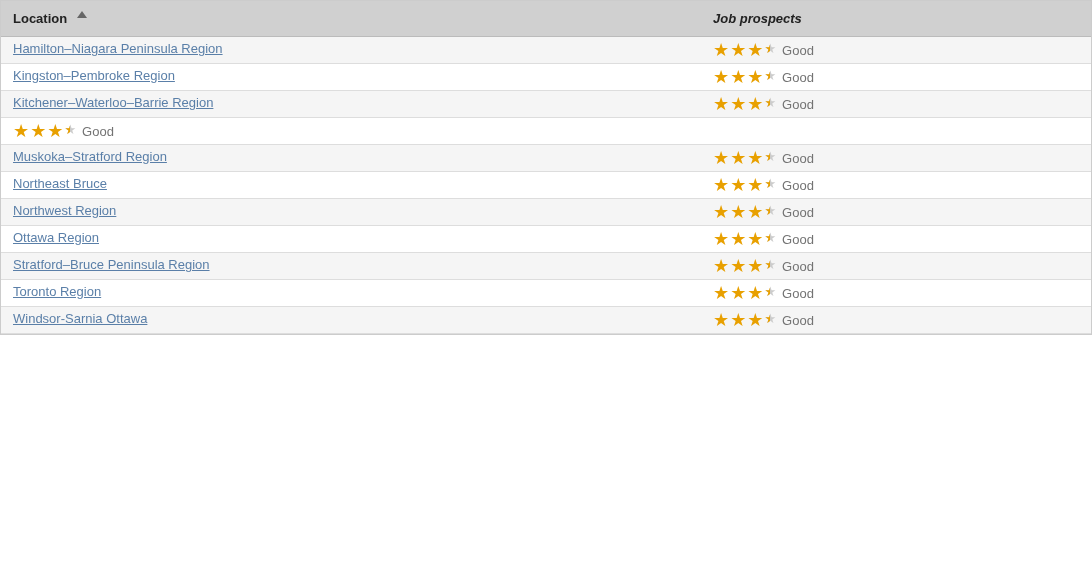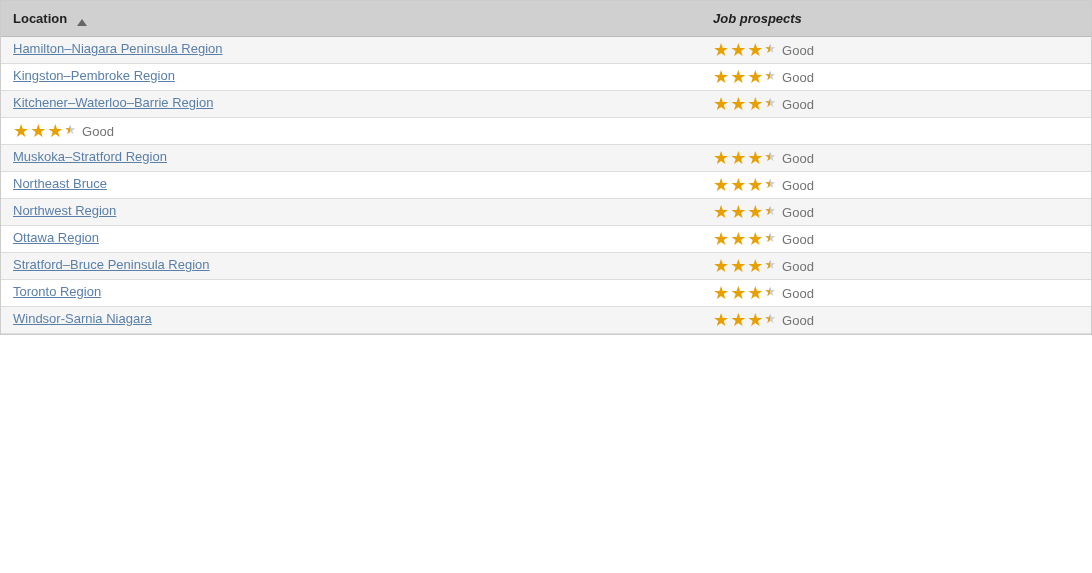--- a/index.html
+++ b/index.html
@@ -24,21 +24,21 @@
     }
     .header-cell {
       padding: 10px 12px;
       font-weight: bold;
       font-size: 13px;
       color: #222;
     }
     .col-location {
       flex: 0 0 700px;
       display: flex;
-      align-items: flex-end;
+      align-items: flex-start;
       gap: 6px;
     }
     .col-job {
       flex: 1;
       font-style: italic;
     }
     .sort-icon {
       display: inline-block;
       width: 0;
       height: 0;
@@ -219,21 +219,21 @@
           <span class="stars">
             <span class="star">★</span>
             <span class="star">★</span>
             <span class="star">★</span>
             <span style="position: relative; display: inline-block; color: rgb(204, 204, 204);">★<span style="position: absolute; top: 0px; left: 0px; width: 50%; overflow: hidden; color: rgb(232, 160, 0);">★</span></span>
           </span>
           <span class="good-label">Good</span>
         </div>
       </div>
       <div class="table-row">
-        <div class="cell cell-location"><a class="location-link" href="#">Windsor-Sarnia Niagara</a></div>
+        <div class="cell cell-location"><a class="location-link" href="#">Windsor-Sarnia Ottawa</a></div>
         <div class="cell cell-job">
           <span class="stars">
             <span class="star">★</span>
             <span class="star">★</span>
             <span class="star">★</span>
             <span style="position: relative; display: inline-block; color: rgb(204, 204, 204);">★<span style="position: absolute; top: 0px; left: 0px; width: 50%; overflow: hidden; color: rgb(232, 160, 0);">★</span></span>
           </span>
           <span class="good-label">Good</span>
         </div>
       </div>

